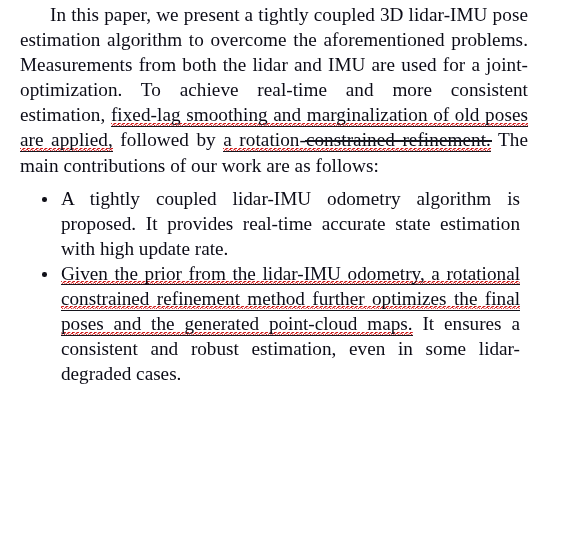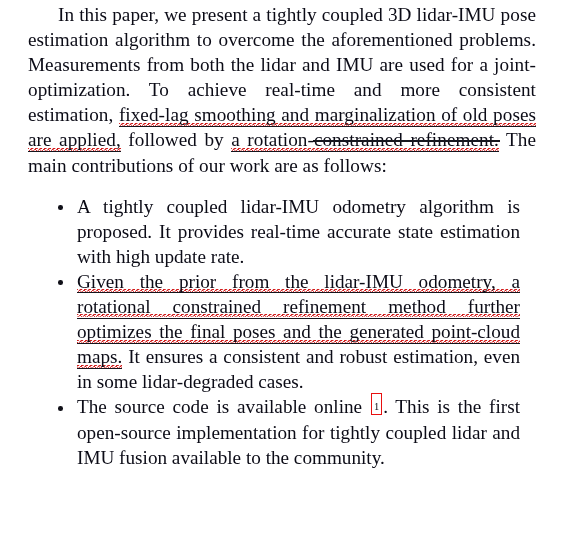--- a/index.html
+++ b/index.html
@@ -17,39 +17,39 @@
   .page {
     position: relative;
     width: 561px;
     height: 555px;
     background: #ffffff;
     padding: 0;
     box-sizing: border-box;
   }
   .column {
     position: absolute;
-    left: 28px;
+    left: 20px;
     top: 2px;
     width: 508px;
   }
   p.para {
     margin: 0;
     text-align: justify;
     text-justify: inter-word;
     font-size: 19.2px;
     line-height: 25.1px;
     letter-spacing: 0.05px;
     color: #0b0b16;
   }
   p.para.first {
     text-indent: 30px;
   }
   ul.contrib {
     list-style: none;
-    margin: 16px;
+    margin: 8px;
     padding: 0;
   }
   ul.contrib > li {
     position: relative;
     margin: 0;
     padding-left: 33px;
     text-align: justify;
     text-justify: inter-word;
     font-size: 19.2px;
     line-height: 25.1px;
@@ -132,17 +132,16 @@
 
     <p class="para first"><span>In this paper, we present a tightly coupled 3D lidar-IMU pose estimation algorithm to overcome the aforementioned problems. Measurements from both the lidar and IMU are used for a joint-optimization. To achieve real-time and more consistent estimation, </span><span class="ul-edit">fixed-lag smoothing and marginalization of old poses are applied,</span><span> followed by </span><span class="ul-edit nowrap">a rotation-</span><span class="strike-edit">constrained refinement.</span><span> The main contributions of our work are as follows:</span></p>
 
     <ul class="contrib">
 
       <li><span class="bullet"></span><span class="txt">A tightly coupled lidar-IMU odometry algorithm is proposed. It provides real-time accurate state estimation with high update rate.</span></li>
 
       <li><span class="bullet"></span><span class="ul-edit">Given the prior from the lidar-IMU odometry, a rotational constrained refinement method further optimizes the final poses and the generated point-cloud maps.</span><span class="txt"> It ensures a consistent and robust estimation, even in some lidar-degraded cases.</span></li>
 
 
-      <li><span class="bullet"></span><span class="txt">The source code is available online </span><span class="cite-box"><span class="cite-num">1</span></span><span class="txt">. This is the first open-source implementation for tightly coupled lidar and IMU fusion available to the community.</span></li>
 
     </ul>
   </div>
 </div>
 
 </body></html>

